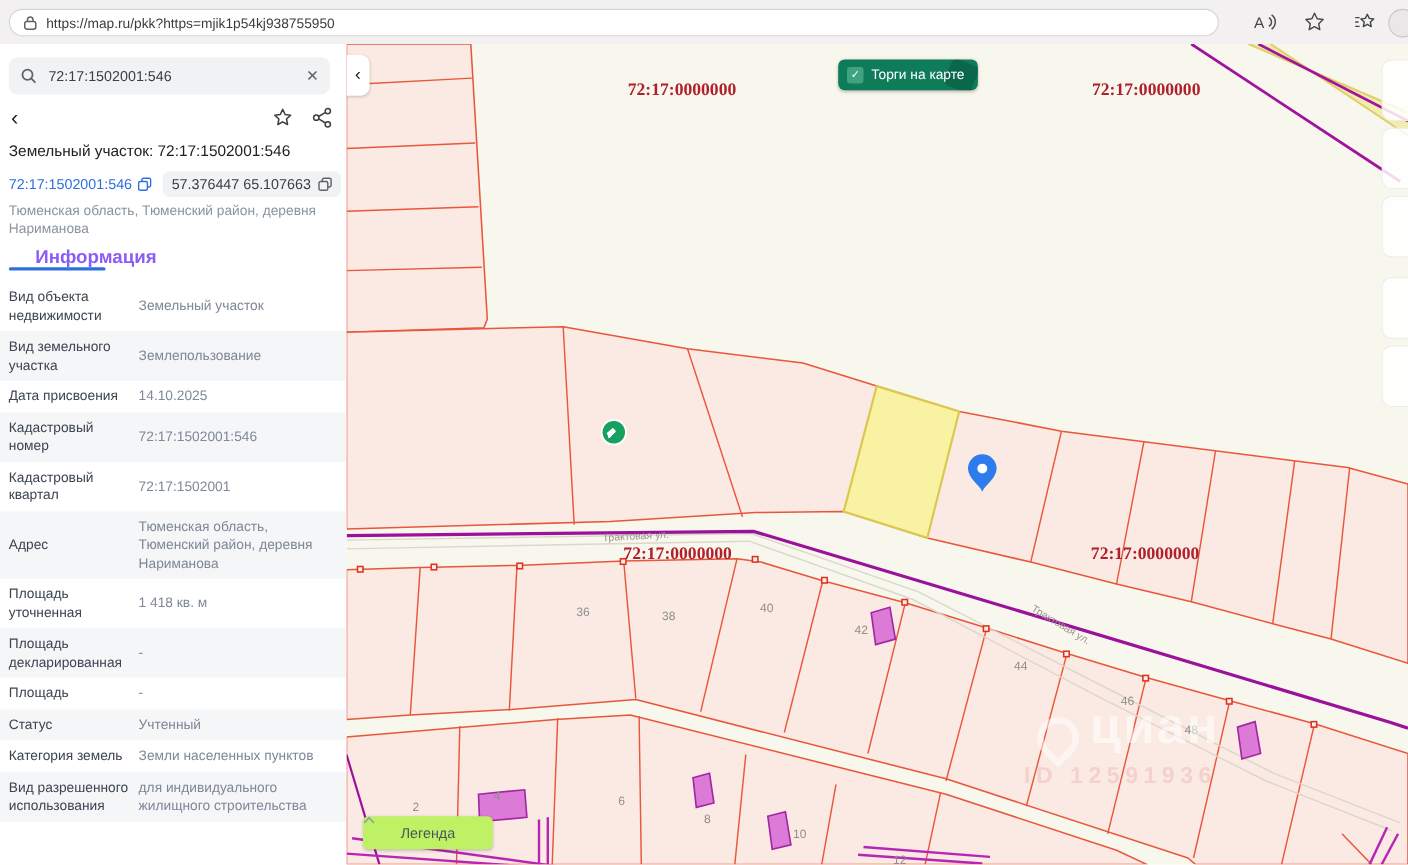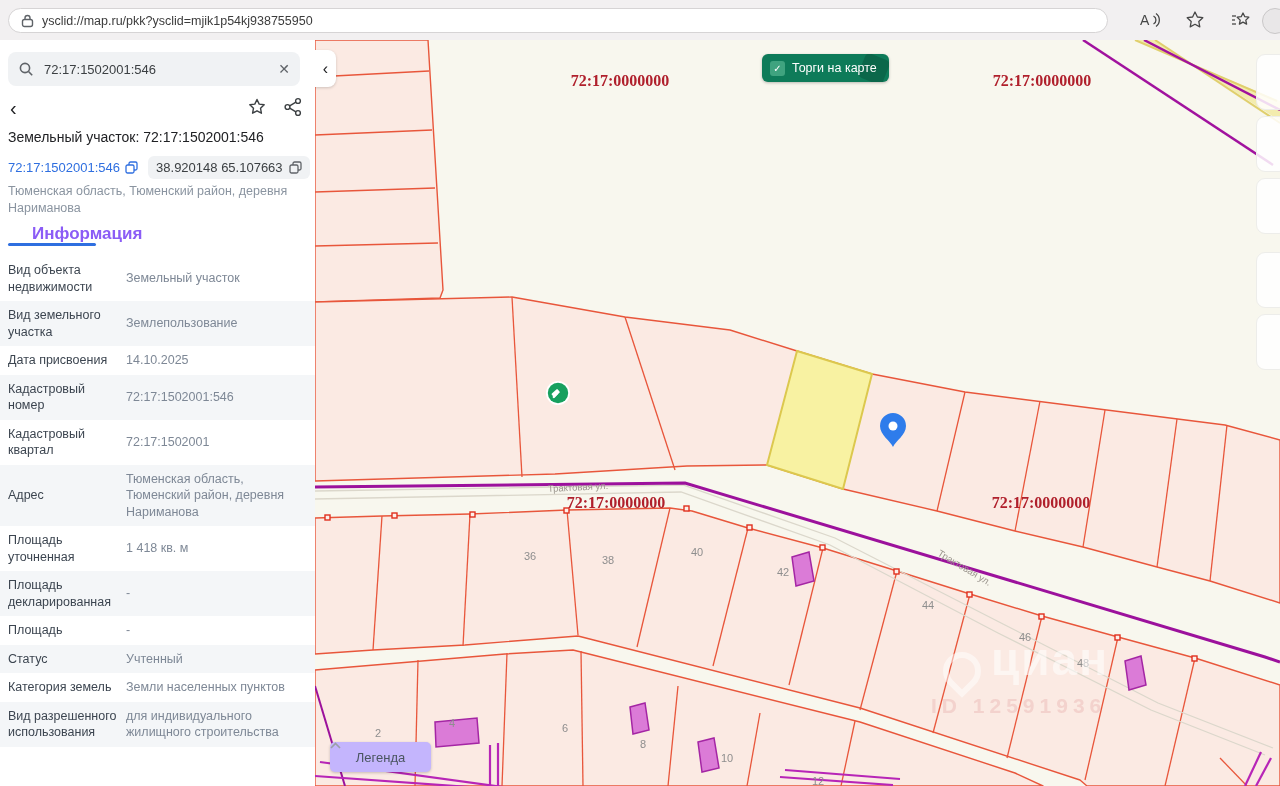--- a/index.html
+++ b/index.html
@@ -45,41 +45,41 @@
     border-radius:0 8px 8px 0;box-shadow:0 1px 3px rgba(0,0,0,.18);display:flex;align-items:center;
     justify-content:center;font-size:16px;color:#202124;cursor:pointer;}
   .trades-btn{position:absolute;left:447px;top:14px;height:28px;background:#0e7b59;border:none;
     border-radius:6px;display:flex;align-items:center;gap:7px;padding:0 12px 0 8px;cursor:pointer;
     box-shadow:0 1px 3px rgba(0,0,0,.25);overflow:hidden;}
   .trades-check{width:15px;height:15px;background:#3fa37f;border-radius:3px;color:#fff;font-size:10px;
     display:flex;align-items:center;justify-content:center;flex:0 0 auto;}
   .trades-label{color:#fff;font-size:12.5px;white-space:nowrap;position:relative;z-index:2;}
   .btn-wm{position:absolute;right:2px;top:2px;width:26px;height:26px;background:rgba(5,55,40,.30);
     transform:rotate(22deg);border-radius:5px;z-index:1;}
-  .legend-btn{position:absolute;left:15px;top:702px;width:101px;height:30px;background:#c4b5fd;border-radius:5px;
+  .legend-btn{position:absolute;left:15px;top:702px;width:118px;height:30px;background:#bef264;border-radius:5px;
     box-shadow:0 1px 3px rgba(0,0,0,.2);display:flex;align-items:center;justify-content:center;gap:8px;
     font-size:13px;color:#4a5560;cursor:pointer;}
   .map-ctrl{position:absolute;right:-8px;width:30px;height:54px;background:rgba(255,255,255,.85);
     border:1px solid #ededea;border-radius:9px;cursor:pointer;}
   .wm{position:absolute;left:628px;top:592px;width:260px;pointer-events:none;}
   .wm-brand{font-size:46px;font-weight:700;color:rgba(255,255,255,.55);letter-spacing:2px;}
   .wm-pin{display:inline-block;width:26px;height:26px;border:6px solid rgba(255,255,255,.5);
     border-radius:50% 50% 50% 0;transform:rotate(-45deg);margin-right:10px;vertical-align:middle;}
   .wm-id{margin-top:4px;margin-left:-12px;font-size:21px;font-weight:700;color:rgba(222,148,148,.28);letter-spacing:5px;}
 </style>
 </head>
 <body>
 
 <div class="chrome">
   <div class="url-pill">
     <svg width="13" height="14" viewBox="0 0 13 14">
       <rect x="1.5" y="5.5" width="10" height="7" rx="2" fill="none" stroke="#5f6368" stroke-width="1.4"></rect>
       <path d="M4 5.5 V4 a2.5 2.5 0 0 1 5 0 V5.5" fill="none" stroke="#5f6368" stroke-width="1.4"></path>
     </svg>
-    <span class="url-text">ysclid://map.ru/pkk?ysclid=mjik1p54kj938755950</span>
+    <span class="url-text">https://map.ru/pkk?https=mjik1p54kj938755950</span>
   </div>
   <svg class="chrome-ic" style="left:1138px" viewBox="0 0 22 22">
     <text x="2" y="16" font-size="14" fill="#474747" font-family="Liberation Sans, sans-serif">A</text>
     <path d="M15.5 7 a4.5 4.5 0 0 1 0 8" stroke="#474747" stroke-width="1.3" fill="none"></path>
     <path d="M18 4.5 a8 8 0 0 1 0 13" stroke="#474747" stroke-width="1.3" fill="none"></path>
   </svg>
   <svg class="chrome-ic" style="left:1184px" viewBox="0 0 22 22">
     <path d="M11 3 l2.4 5 5.4 .7 -4 3.8 1 5.4 -4.8 -2.6 -4.8 2.6 1 -5.4 -4 -3.8 5.4 -.7 Z" fill="none" stroke="#474747" stroke-width="1.3" stroke-linejoin="round"></path>
   </svg>
   <svg class="chrome-ic" style="left:1230px" viewBox="0 0 22 22">
@@ -117,21 +117,21 @@
 
   <div class="chips">
     <span class="chip-link">
       <span>72:17:1502001:546</span>
       <svg width="13" height="13" viewBox="0 0 13 13">
         <rect x="4" y="1" width="8" height="8" rx="1.5" fill="none" stroke="#2f6fe0" stroke-width="1.3"></rect>
         <rect x="1" y="4" width="8" height="8" rx="1.5" fill="#fff" stroke="#2f6fe0" stroke-width="1.3"></rect>
       </svg>
     </span>
     <span class="chip-gray">
-      <span>38.920148 65.107663</span>
+      <span>57.376447 65.107663</span>
       <svg width="13" height="13" viewBox="0 0 13 13">
         <rect x="4" y="1" width="8" height="8" rx="1.5" fill="none" stroke="#5f6368" stroke-width="1.3"></rect>
         <rect x="1" y="4" width="8" height="8" rx="1.5" fill="#f0f2f4" stroke="#5f6368" stroke-width="1.3"></rect>
       </svg>
     </span>
   </div>
 
   <div class="addr">Тюменская область, Тюменский район, деревня Нариманова</div>
 
   <div class="tab">Информация</div>

